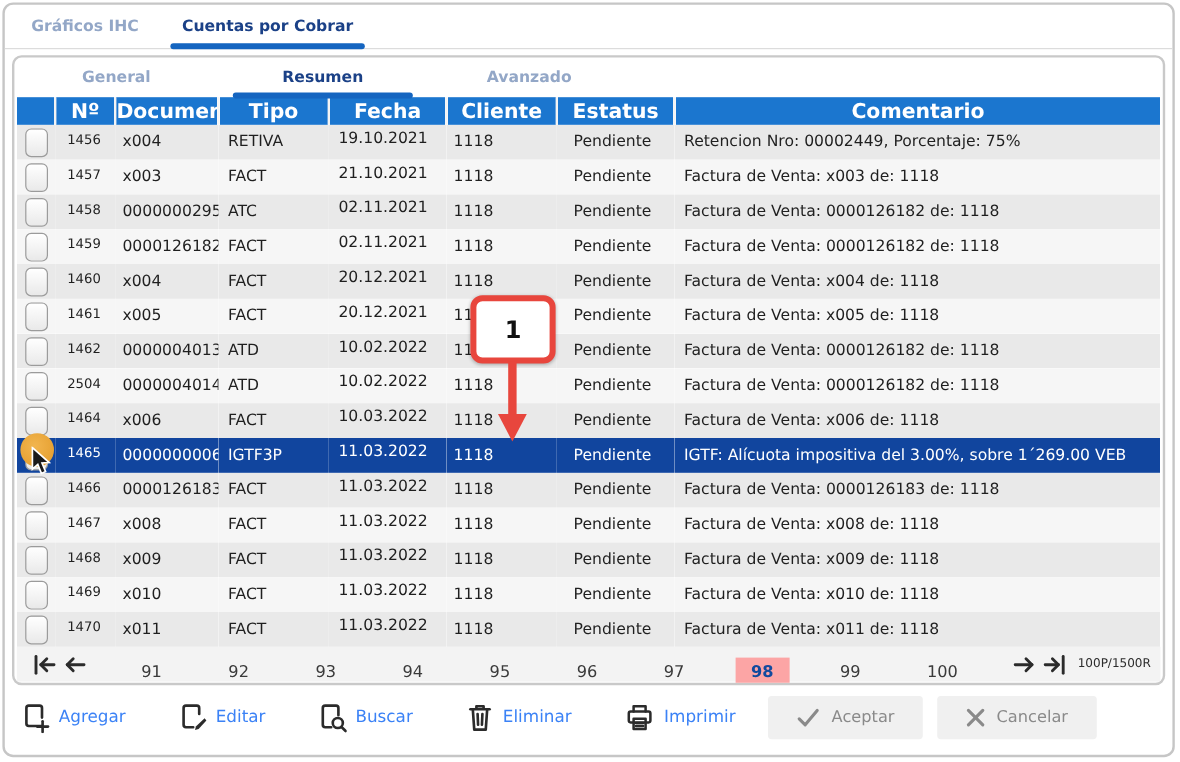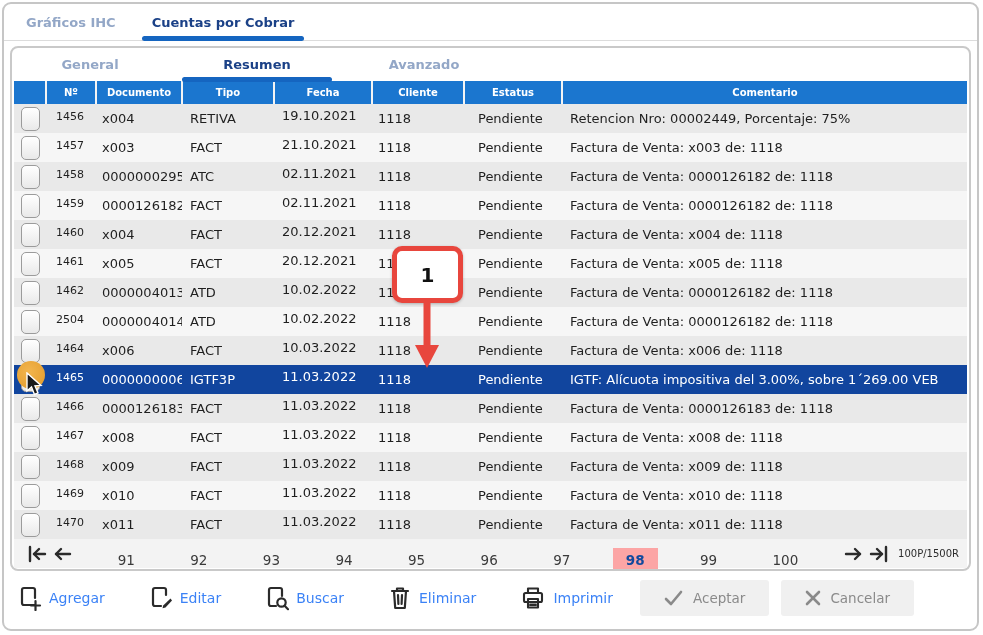--- a/index.html
+++ b/index.html
@@ -14,26 +14,26 @@
     padding-left:12px; gap:16px; }
   .tab { display:flex; align-items:center; padding:0 10px; font-size:13px; font-weight:bold;
     color:#93a7c7; position:relative; cursor:default; }
   .tab.active { color:#1b4187; }
   .tab.active::after { content:""; position:absolute; left:0; right:0; bottom:-1px; height:5px;
     background:#1565c0; border-radius:3px; }
 
   
   .panel { position:absolute; left:6px; right:6px; top:42px; height:525px;
     border:2px solid #c9c9c9; border-radius:8px; background:#fff; overflow:hidden; }
-  .inner-tabs { height:33px; display:flex; align-items:stretch; padding-left:3px; gap:17px; }
+  .inner-tabs { height:33px; display:flex; align-items:stretch; padding-left:10px; gap:22px; }
   .inner-tabs .tab { width:150px; justify-content:center; padding:0; }
 
   
   table { width:calc(100% - 4px); margin:0 2px; border-collapse:collapse; table-layout:fixed; }
-  thead th { background:#1b76cf; color:#fff; font-size:10px; font-weight:bold; height:23px;
+  thead th { background:#1b76cf; color:#fff; font-size:17px; font-weight:bold; height:23px;
     text-align:center; white-space:nowrap; overflow:hidden; }
   thead th + th { border-left:2px solid #f4f4f4; }
   tbody td { height:29px; font-size:13px; color:#1f1f1f; vertical-align:middle;
     white-space:nowrap; overflow:hidden; }
   tr.even td { background:#e9e9e9; }
   tr.odd  td { background:#f6f6f6; }
   tr.selected td { background:#11459e; color:#fff; }
   .c-cb { text-align:center; }
   .cb { width:19px; height:24px; margin:0 auto; border:1px solid #9b9b9b; border-radius:5px;
     background:linear-gradient(180deg,#ffffff 0%,#e9e9e9 100%); }

